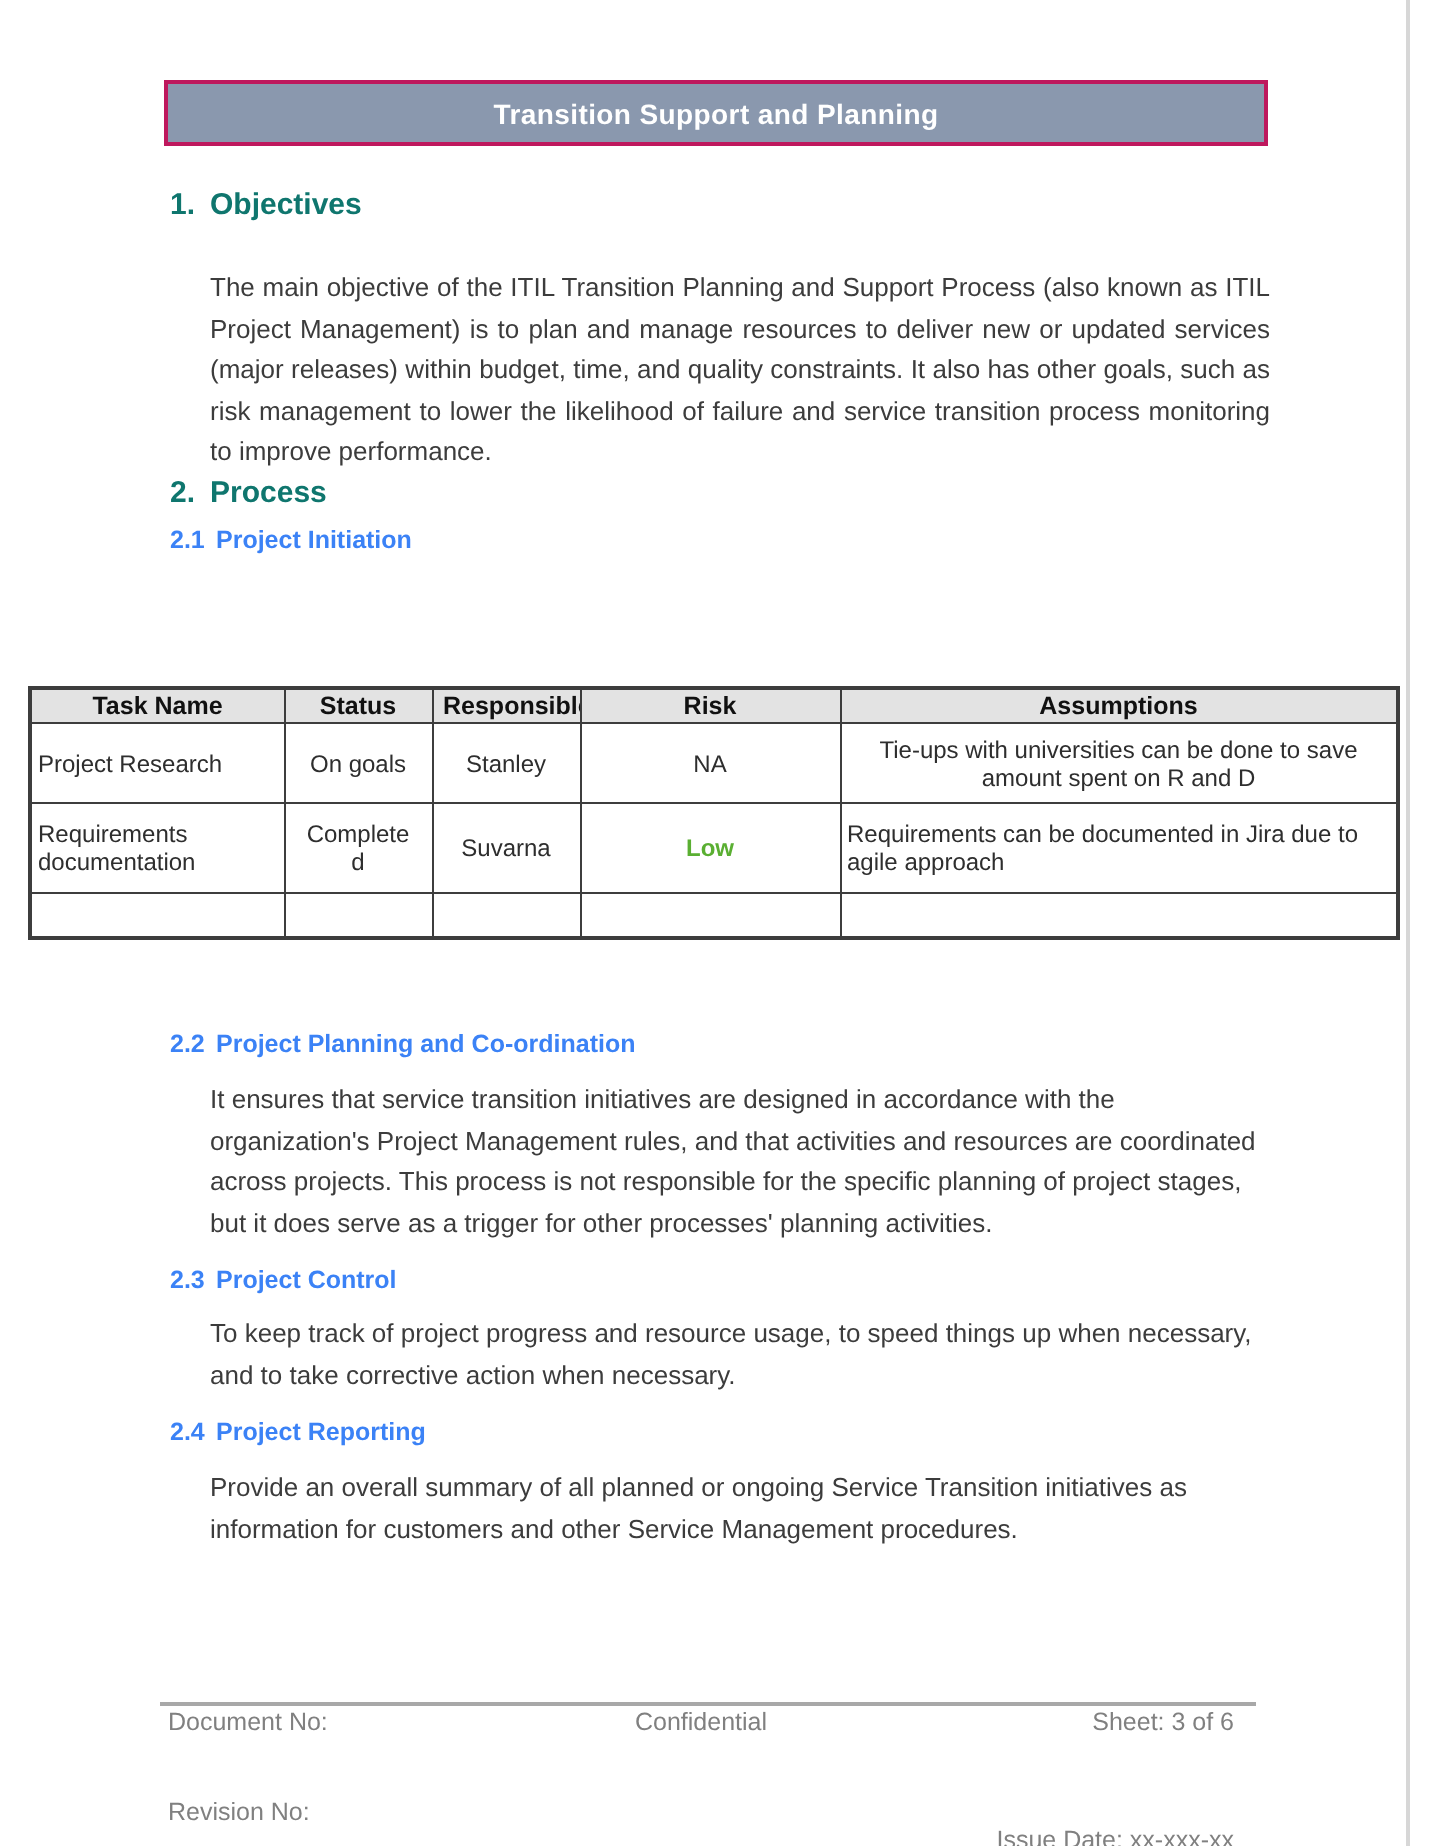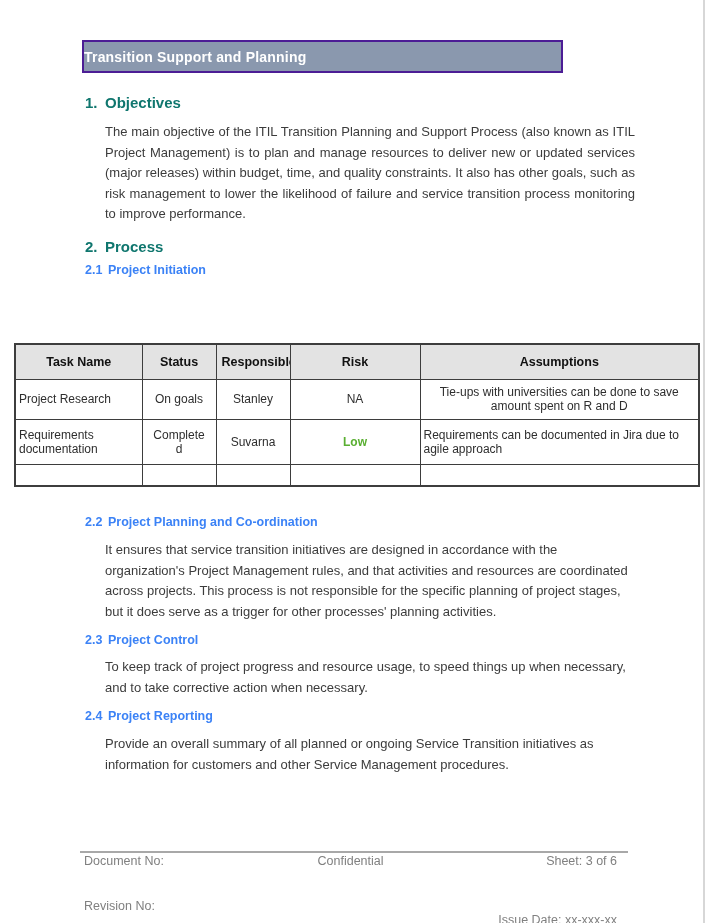--- a/index.html
+++ b/index.html
@@ -10,59 +10,59 @@
     background:#ffffff;
     font-family:"Liberation Sans", sans-serif;
     color:#3a3a3a;
     overflow:hidden;
   }
   .page-edge {
     position:absolute; left:703px; top:0; width:2px; height:923px;
     background:#d7d7d7;
   }
   .title-bar {
-    position:absolute; left:82px; top:40px; width:481px; height:33px;
+    position:absolute; left:82px; top:40px; width:552px; height:33px;
     background:#8a98ae;
-    border:2px solid #4c1d95;
-    display:flex; align-items:center; 
+    border:2px solid #be185d;
+    display:flex; align-items:center; justify-content:center;
   }
   .title-bar span {
     color:#ffffff; font-weight:bold; font-size:14px; letter-spacing:0.2px;
   }
   .h1 {
     position:absolute; left:85px;
     font-size:15px; font-weight:bold; color:#0f766e;
   }
   .h1 .num { display:inline-block; width:20px; }
   .h2 {
     position:absolute; left:85px;
     font-size:12.5px; font-weight:bold; color:#3b82f6;
   }
   .h2 .num { display:inline-block; width:23px; }
   .para {
     position:absolute; left:105px;
     font-size:13px; line-height:20.5px; color:#3c3c3c;
   }
-  .justify { text-align:justify; }
+  .justify { text-align:justify;margin-top:12px; }
   
   table.task-table {
     position:absolute; left:14px; top:343px; width:684px;
     border-collapse:collapse; table-layout:fixed;
     font-size:12px; color:#2e2e2e;
     border:2px solid #3d3d3d;
   }
   .task-table th, .task-table td {
     border:1.5px solid #3d3d3d;
     vertical-align:middle;
     padding:1px 3px;
   }
   .task-table th {
     background:#e3e3e3;
     font-size:12.5px; font-weight:bold; color:#111;
-    height:35px; text-align:center;
+    height:17px; text-align:center;
     white-space:nowrap; overflow:hidden;
   }
   .task-table th.th-left { text-align:left; padding-left:5px;margin-top:32px; }
   .col-task { width:127px; }
   .col-status { width:74px; }
   .col-resp { width:74px; }
   .col-risk { width:130px; }
   .col-assum { width:279px; }
   .row-1 { height:40px; }
   .row-2 { height:45px; }

